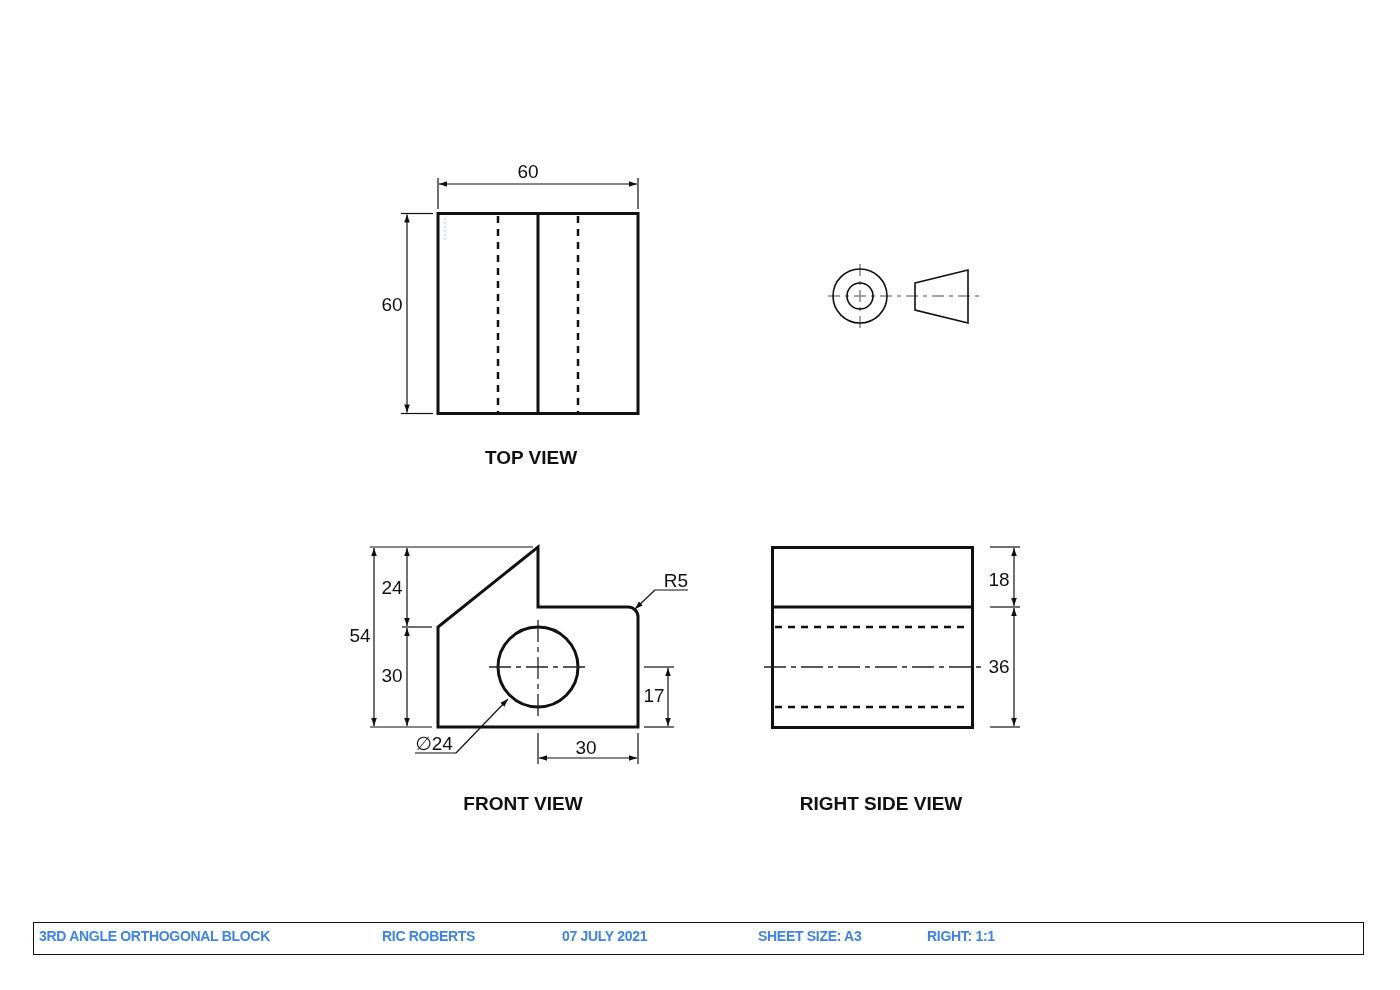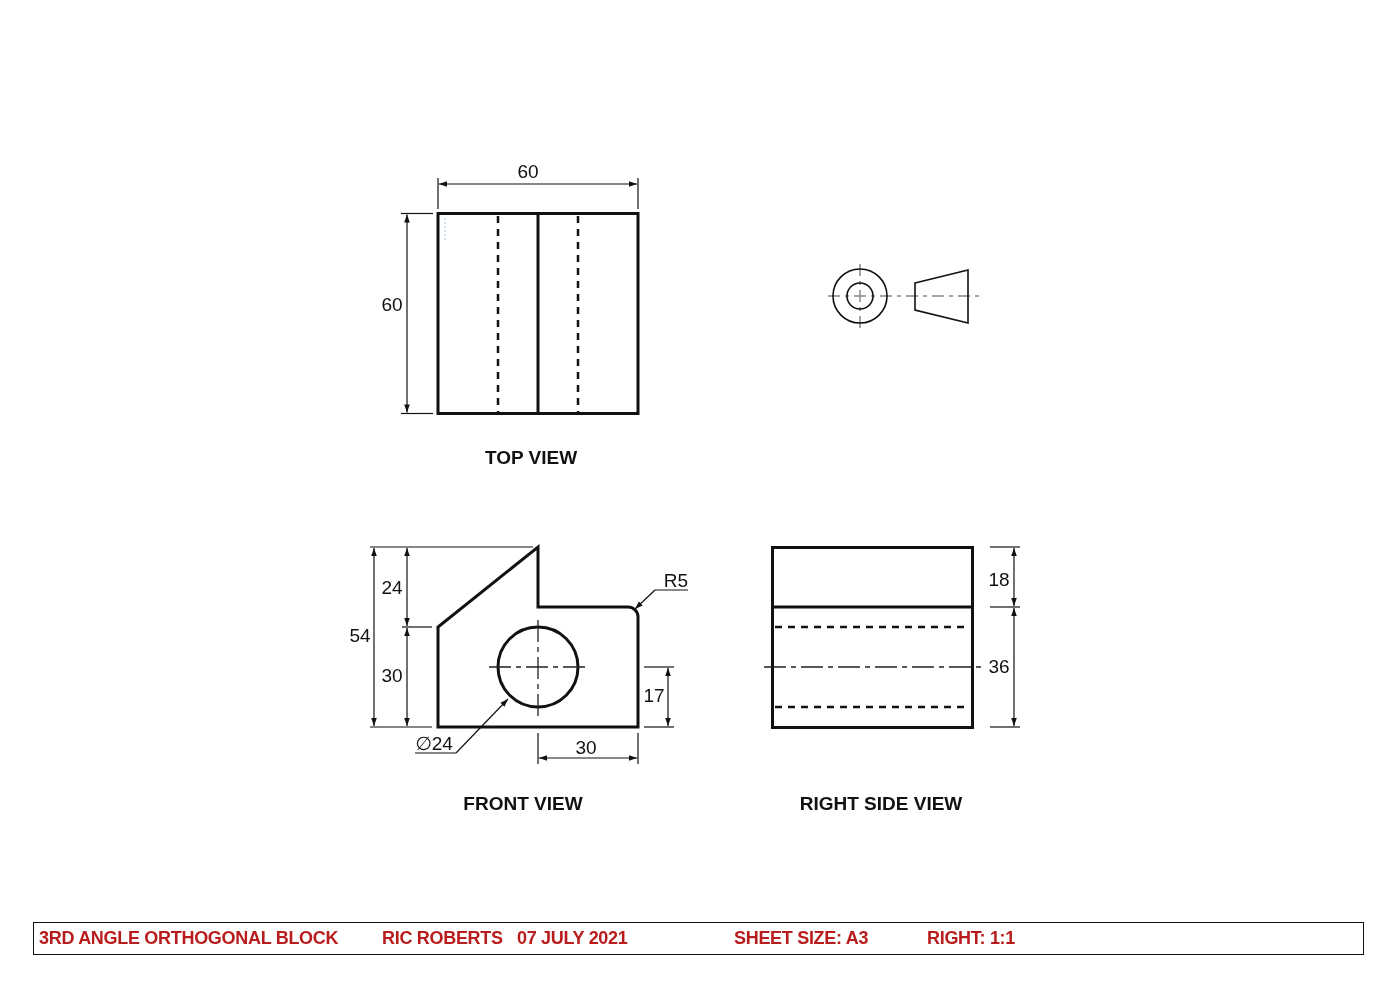--- a/index.html
+++ b/index.html
@@ -8,21 +8,21 @@
   svg { position: absolute; left: 0; top: 0; }
   .obj { stroke: #111; stroke-width: 3; fill: none; }
   .hid { stroke: #111; stroke-width: 2.5; fill: none; stroke-dasharray: 7 6; }
   .ctr { stroke: #222; stroke-width: 1.3; fill: none; stroke-dasharray: 22 5 5 5; }
   .ctr-g { stroke: #888; stroke-width: 1.5; fill: none; stroke-dasharray: 12 5 4 5; }
   .dim { stroke: #111; stroke-width: 1.2; fill: none; }
   .dimtxt { font-family: "Liberation Sans", "DejaVu Sans", sans-serif; font-size: 19px; fill: #111; }
   .viewlbl { font-family: "Liberation Sans", "DejaVu Sans", sans-serif; font-size: 19px; font-weight: bold; fill: #111; }
   .title-block { position: absolute; left: 33px; top: 922px; width: 1331px; height: 33px;
                  border: 1.5px solid #111; box-sizing: border-box; }
-  .tb-item { position: absolute; top: 5px; font-size: 18px; font-weight: bold; color: #b91c1c;
+  .tb-item { position: absolute; top: 5px; font-size: 14px; font-weight: bold; color: #3b82f6;
              font-family: "Liberation Sans", "DejaVu Sans", sans-serif; white-space: nowrap;
              letter-spacing: -0.3px; }
 </style>
 </head>
 <body>
 
 <svg width="1400" height="990" viewBox="0 0 1400 990">
   <defs>
     <marker id="arr" viewBox="0 0 10 10" refX="10" refY="5" markerWidth="12" markerHeight="8" orient="auto-start-reverse" markerUnits="userSpaceOnUse">
       <path d="M0,1.5 L10,5 L0,8.5 z" fill="#111"></path>
@@ -131,16 +131,16 @@
       <rect x="988" y="655" width="24" height="22" fill="#fff"></rect>
       <text class="dimtxt" x="999" y="673" text-anchor="middle">36</text>
     </g>
     <text class="viewlbl" x="881" y="810" text-anchor="middle">RIGHT SIDE VIEW</text>
   </g>
 </svg>
 
 <div class="title-block">
   <span class="tb-item" style="left:5px;">3RD ANGLE ORTHOGONAL BLOCK</span>
   <span class="tb-item" style="left:348px;">RIC ROBERTS</span>
-  <span class="tb-item" style="left:483px;">07 JULY 2021</span>
-  <span class="tb-item" style="left:700px;text-align:center;">SHEET SIZE: A3</span>
+  <span class="tb-item" style="left:528px;">07 JULY 2021</span>
+  <span class="tb-item" style="left:724px;text-align:center;">SHEET SIZE: A3</span>
   <span class="tb-item" style="left:893px;">RIGHT: 1:1</span>
 </div>
 
 </body></html>

